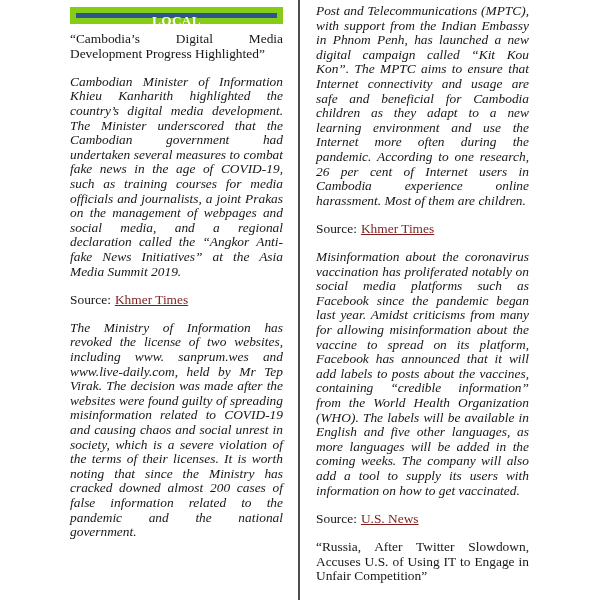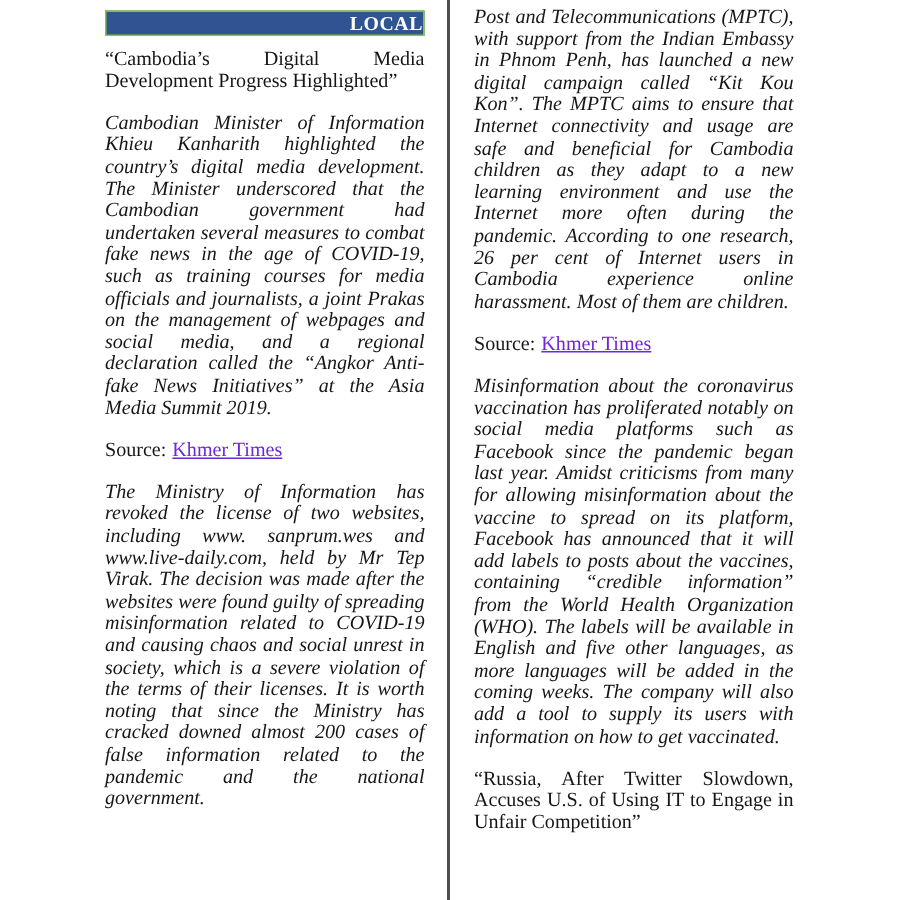--- a/index.html
+++ b/index.html
@@ -23,41 +23,41 @@
     background: #4d4d4d;
   }
   .col { position: absolute; top: 0; }
   .col-left  { left: 70px;  width: 213px; padding-top: 7px; }
   .col-right { left: 316px; width: 213px; padding-top: 4px; }
   .banner {
     box-sizing: border-box;
     height: 17px;
     line-height: 15px;
     background: #2F5491;
-    border: 1px solid #84cc16;
+    border: 6px solid #84cc16;
     color: #fdfdfe;
     font-weight: bold;
-    text-align: right;
+    text-align: center;
     font-size: 13.2px;
     letter-spacing: 0.4px;
     margin: 0 0 8px 0;
   }
   .headline {
     font-weight: normal;
     text-align: justify;
     margin: 0 0 13.6px 0;
   }
   .para {
     text-align: justify;
     margin: 0 0 13.6px 0;
     font-style: italic;
   }
   .source { margin: 0 0 13.6px 0; }
   .link {
-    color: #6d28d9;
+    color: #7f1d1d;
     text-decoration: underline;
     margin-left: 4px;
     cursor: pointer;
   }
 </style>
 </head>
 <body>
 
 <div class="page">
   <div class="divider"></div>
@@ -72,17 +72,18 @@
     <p class="para">The Ministry of Information has revoked the license of two websites, including www. sanprum.wes and www.live-daily.com, held by Mr Tep Virak. The decision was made after the websites were found guilty of spreading misinformation related to COVID-19 and causing chaos and social unrest in society, which is a severe violation of the terms of their licenses. It is worth noting that since the Ministry has cracked downed almost 200 cases of false information related to the pandemic and the national government.</p>
 
   </div>
 
   <div class="col col-right">
     <p class="para">Post and Telecommunications (MPTC), with support from the Indian Embassy in Phnom Penh, has launched a new digital campaign called “Kit Kou Kon”. The MPTC aims to ensure that Internet connectivity and usage are safe and beneficial for Cambodia children as they adapt to a new learning environment and use the Internet more often during the pandemic. According to one research, 26 per cent of Internet users in Cambodia experience online harassment. Most of them are children.</p>
     <p class="source"><span>Source:</span><a class="link">Khmer Times</a></p>
 
 
     <p class="para">Misinformation about the coronavirus vaccination has proliferated notably on social media platforms such as Facebook since the pandemic began last year. Amidst criticisms from many for allowing misinformation about the vaccine to spread on its platform, Facebook has announced that it will add labels to posts about the vaccines, containing “credible information” from the World Health Organization (WHO). The labels will be available in English and five other languages, as more languages will be added in the coming weeks. The company will also add a tool to supply its users with information on how to get vaccinated.</p>
+    <p class="source"><span>Source:</span><a class="link">U.S. News</a></p>
 
     <p class="headline">“Russia, After Twitter Slowdown, Accuses U.S. of Using IT to Engage in Unfair Competition”</p>
 
   </div>
 </div>
 
 </body></html>

